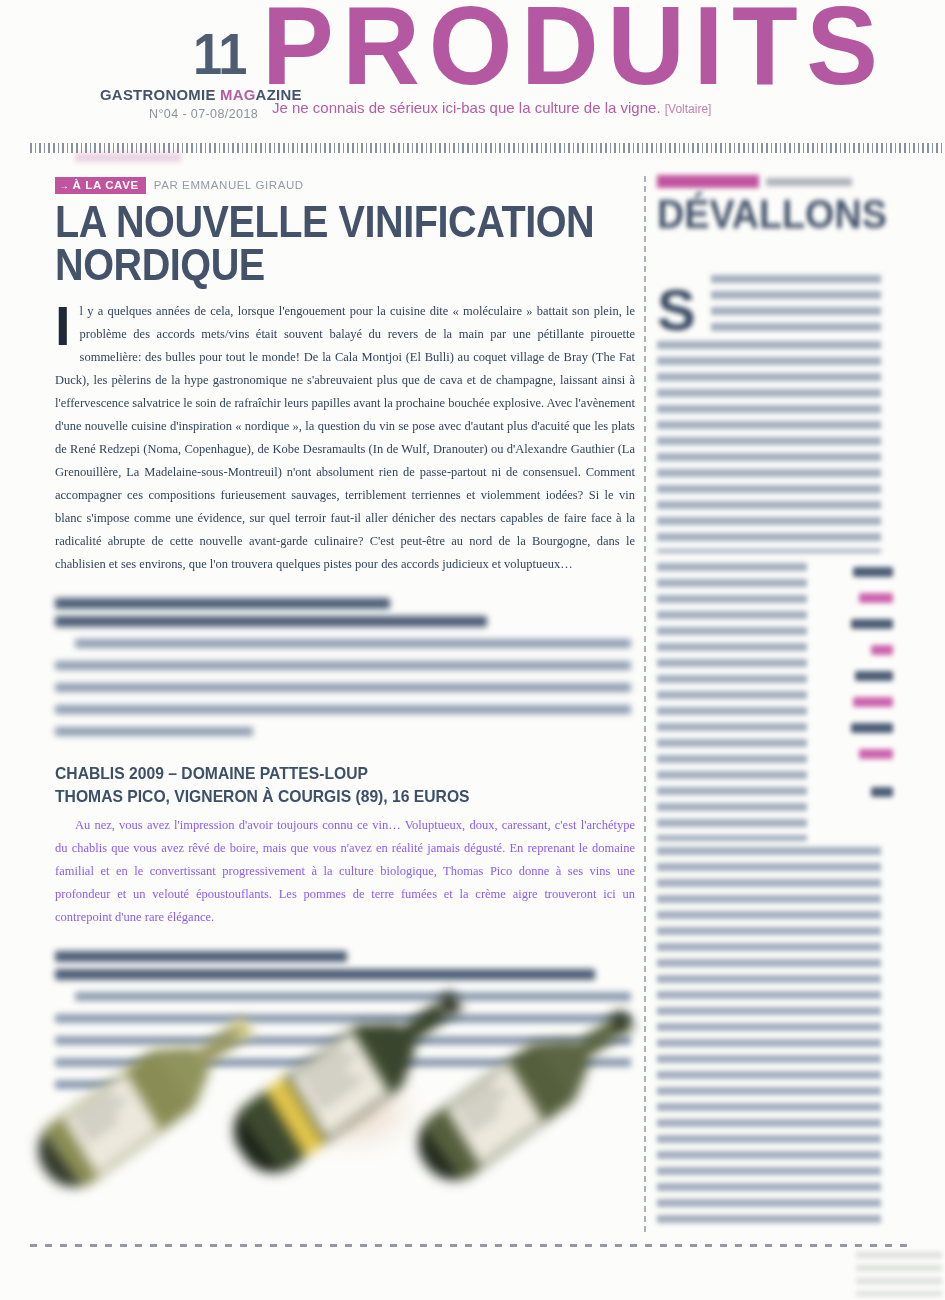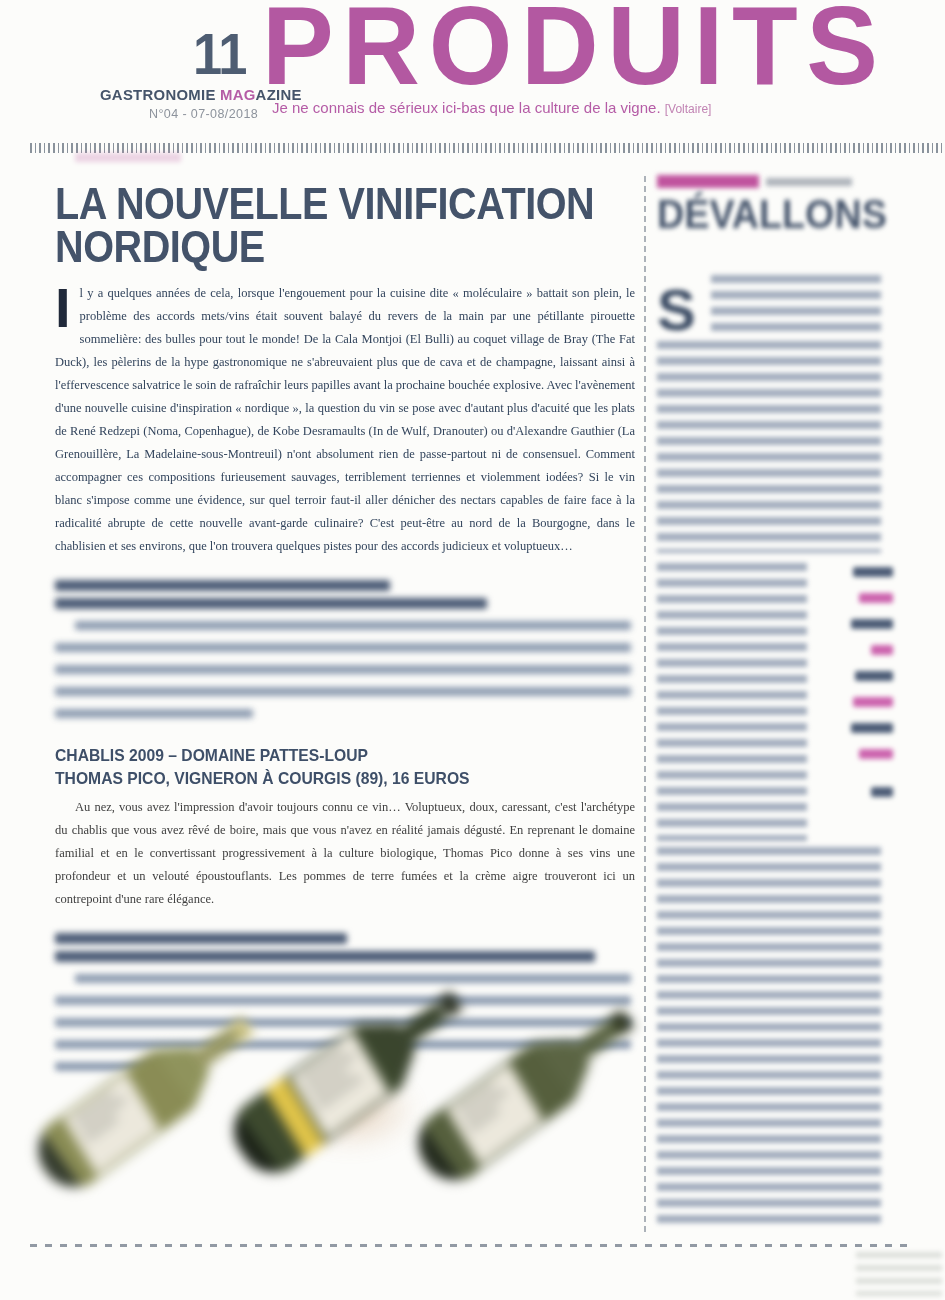--- a/index.html
+++ b/index.html
@@ -71,21 +71,21 @@
   .endmark{display:inline-block;width:9px;height:9px;background:#d13a96;filter:blur(.8px);vertical-align:middle;}
 
   
   .review{margin-top:26px;}
   .rev-head{
     color:#3e4f68;font-weight:bold;font-size:16.5px;line-height:23px;letter-spacing:0;
     transform:scaleX(.95);transform-origin:left top;white-space:nowrap;
   }
   .rev-body{
     margin-top:6px;font-family:"Liberation Serif",serif;font-size:12.5px;line-height:23px;
-    color:#404040;text-align:justify;text-indent:20px;
+    color:#8b5cf6;text-align:justify;text-indent:20px;
   }
 
   
   .bottle{width:250px;height:72px;filter:blur(6px) saturate(.9);transform:rotate(-36deg);}
   .b-base{position:absolute;left:0;top:0;width:34px;height:72px;border-radius:36px 0 0 36px;}
   .b-body{position:absolute;left:20px;top:0;width:140px;height:72px;border-radius:8px;}
   .b-shoulder{position:absolute;left:158px;top:0;width:34px;height:72px;clip-path:polygon(0 0,100% 30%,100% 70%,0 100%);}
   .b-neck{position:absolute;left:188px;top:26px;width:48px;height:20px;}
   .b-tip{position:absolute;right:0;top:25px;width:16px;height:22px;border-radius:3px;}
   .b-label{position:absolute;top:3px;width:78px;height:66px;background:#ece8db;transform:skewX(-5deg);}
@@ -140,20 +140,24 @@
 
 <div class="abs produits">PRODUITS</div>
 
 <div class="abs epigraph"><span>Je ne connais de sérieux ici-bas que la culture de la vigne. </span><span class="attr">[Voltaire]</span></div>
 
 <div class="abs ticker"></div>
 <div class="abs pink-smudge"></div>
 
 <div class="abs left-col">
 
+  <div class="kicker-row">
+    <span class="kicker-badge"><span class="arr">→</span><span>À LA CAVE</span></span>
+    <span class="byline">PAR EMMANUEL GIRAUD</span>
+  </div>
 
   <div class="main-title">
     <div>LA NOUVELLE VINIFICATION</div>
     <div>NORDIQUE</div>
   </div>
 
   <p class="intro"><span class="dropcap">I</span><span>l y a quelques années de cela, lorsque l'engouement pour la cuisine dite « moléculaire » battait son plein, le problème des accords mets/vins était souvent balayé du revers de la main par une pétillante pirouette sommelière: des bulles pour tout le monde! De la Cala Montjoi (El Bulli) au coquet village de Bray (The Fat Duck), les pèlerins de la hype gastronomique ne s'abreuvaient plus que de cava et de champagne, laissant ainsi à l'effervescence salvatrice le soin de rafraîchir leurs papilles avant la prochaine bouchée explosive. Avec l'avènement d'une nouvelle cuisine d'inspiration « nordique », la question du vin se pose avec d'autant plus d'acuité que les plats de René Redzepi (Noma, Copenhague), de Kobe Desramaults (In de Wulf, Dranouter) ou d'Alexandre Gauthier (La Grenouillère, La Madelaine-sous-Montreuil) n'ont absolument rien de passe-partout ni de consensuel. Comment accompagner ces compositions furieusement sauvages, terriblement terriennes et violemment iodées? Si le vin blanc s'impose comme une évidence, sur quel terroir faut-il aller dénicher des nectars capables de faire face à la radicalité abrupte de cette nouvelle avant-garde culinaire? C'est peut-être au nord de la Bourgogne, dans le chablisien et ses environs, que l'on trouvera quelques pistes pour des accords judicieux et voluptueux…</span></p>
 
   <div class="redacted">
     <div class="bar red-h" style="width:335px"></div>

